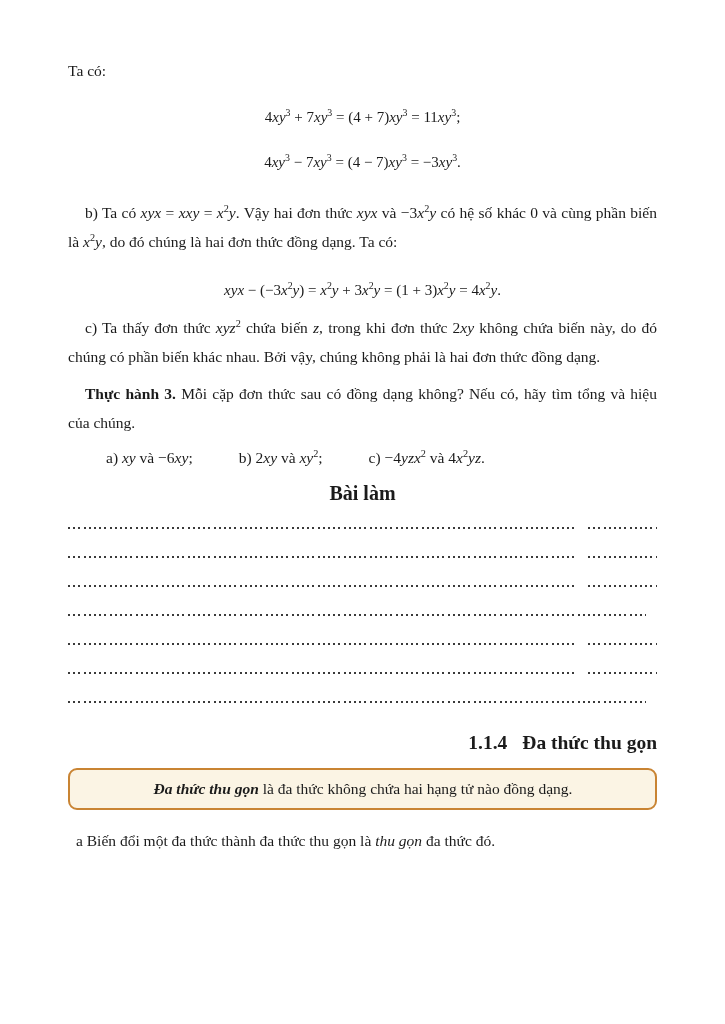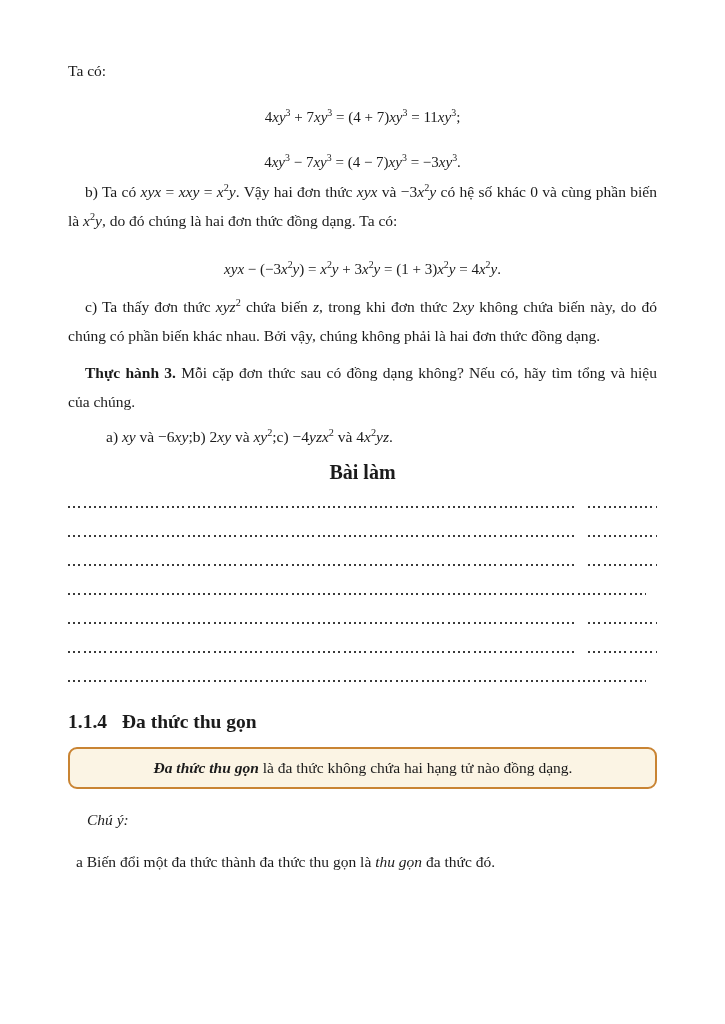--- a/index.html
+++ b/index.html
@@ -29,28 +29,29 @@
   .eq4 { margin-top:24px; }
 
   .m { font-style:normal; }
   .m i { font-style:italic; }
   sup { font-size:66%; line-height:0; vertical-align:super; }
 
   .s-bold { font-weight:bold; }
   .s-italic { font-style:italic; }
   .s-bolditalic { font-style:italic; font-weight:bold; }
 
-  .para-b { margin-top:4px; }
+  .para-b { margin-top:25px; }
   .para-c { margin-top:12px; }
   .practice { margin-top:8px; }
 
   .items {
     margin-top:10px;
     padding-left:38px;
     display:flex;
+    gap:46px;
     line-height:22px;
   }
 
   .answers-heading {
     margin-top:12px;
     text-align:center;
     font-weight:bold;
     font-size:20px;
     line-height:24px;
   }
@@ -62,20 +63,21 @@
     background:repeating-linear-gradient(90deg,#3a3a3a 0 2px,transparent 2px 5.2px);
   }
   .seg-main { width:578px; }
   .seg-tail { width:79px; margin-left:14px; }
 
   .section-heading {
     margin-top:16px;
     font-weight:bold;
     font-size:19.5px;
     line-height:26px;
+    text-align:right;
   }
   .section-heading .num { margin-right:15px; }
 
   .def-box {
     margin-top:12px;
     border:2px solid var(--box-border,#c98433);
     border-radius:9px;
     background:var(--box-bg,#fbf4e4);
     padding:8px 16px 9px 17px;
     line-height:21px;
@@ -149,20 +151,19 @@
       </div>
 
     <div class="section-heading">
       <span class="num">1.1.4</span><span>Đa thức thu gọn</span>
     </div>
 
     <div class="def-box">
       <span><span class="s-bolditalic">Đa thức thu gọn</span><span class="s-normal">  là đa thức không chứa hai hạng tử nào đồng dạng.</span></span>
     </div>
 
-    <p class="note-label"><span class="s-italic">Chú ý:</span></p>
 
     <p class="note-item"><span class="s-normal">a Biến đổi một đa thức thành đa thức thu gọn là </span><span class="s-italic">thu gọn</span><span class="s-normal">  đa thức đó.</span></p>
 
   </div>
 
   <div class="blue-marker"></div>
 </div>
 
 </body></html>

